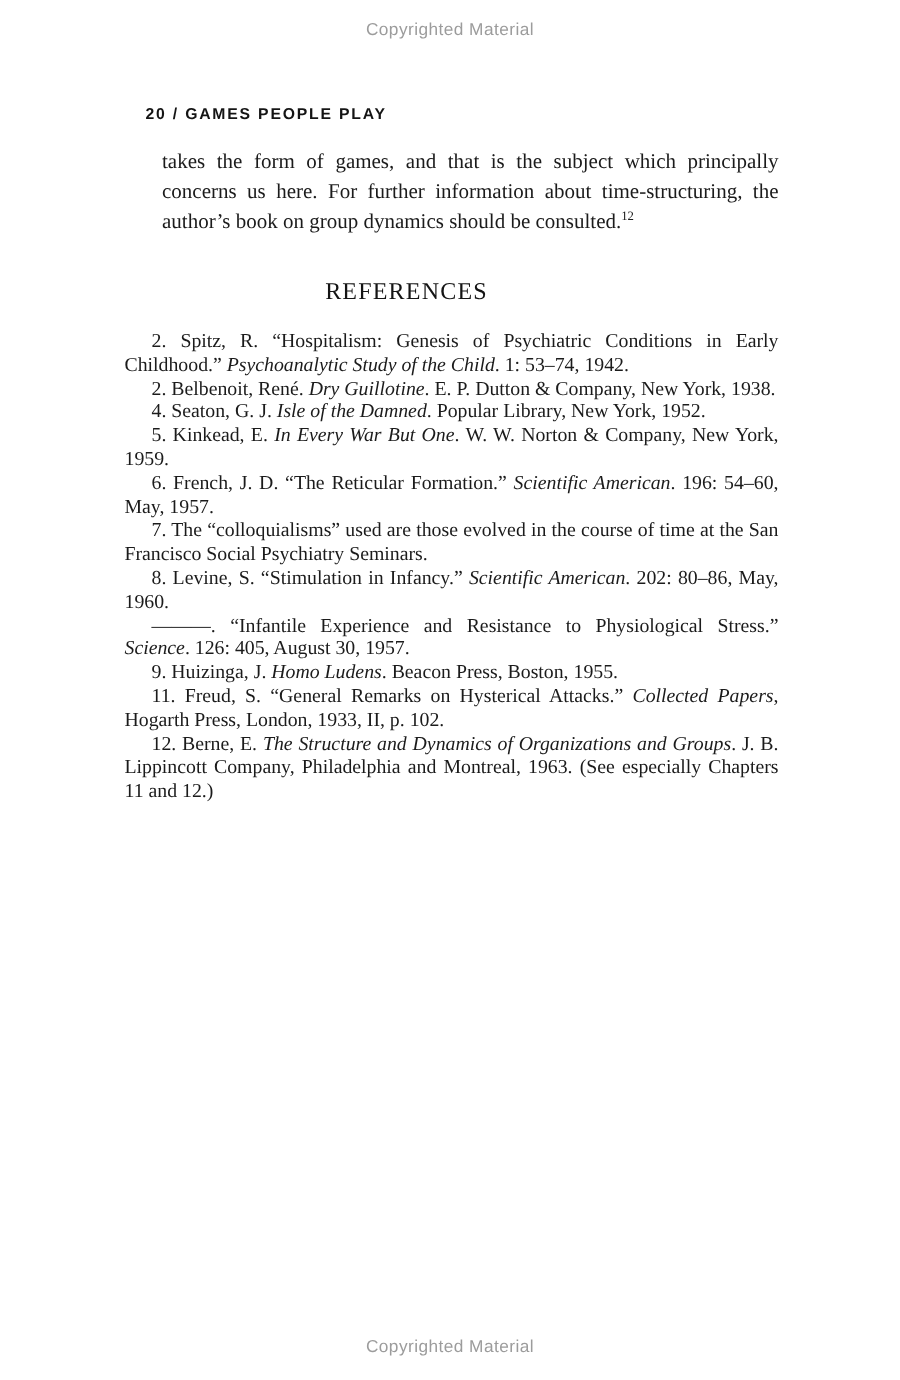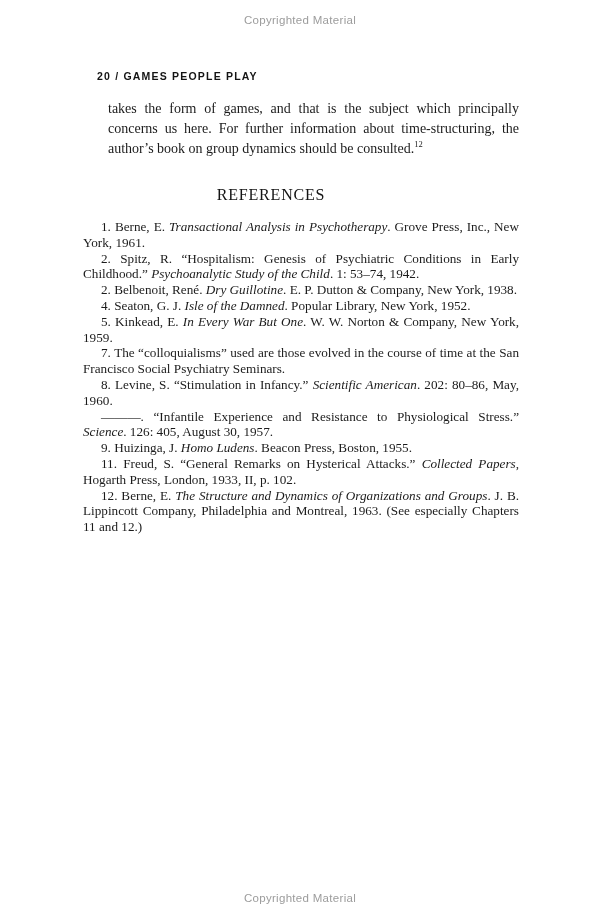--- a/index.html
+++ b/index.html
@@ -80,25 +80,25 @@
 
   <div class="content">
 
     <div class="running-header">20 / GAMES PEOPLE PLAY</div>
 
     <p class="intro"><span>takes the form of games, and that is the subject which principally concerns us here. For further information about time-structuring, the author’s book on group dynamics should be consulted.</span><sup class="fn">12</sup></p>
 
     <h2 class="references-heading">REFERENCES</h2>
 
     <div class="refs">
-        <p class="ref"><span>1. Berne, E. </span><span class="it">Transactional Analysis in Psychotherapy</span><span>. Grove Press, Inc., New York, 1961.</span></p>
         <p class="ref"><span>2. Spitz, R. “Hospitalism: Genesis of Psychiatric Conditions in Early Childhood.” </span><span class="it">Psychoanalytic Study of the Child</span><span>. 1: 53–74, 1942.</span></p>
         <p class="ref"><span>2. Belbenoit, René. </span><span class="it">Dry Guillotine</span><span>. E. P. Dutton &amp; Company, New York, 1938.</span></p>
         <p class="ref"><span>4. Seaton, G. J. </span><span class="it">Isle of the Damned</span><span>. Popular Library, New York, 1952.</span></p>
         <p class="ref"><span>5. Kinkead, E. </span><span class="it">In Every War But One</span><span>. W. W. Norton &amp; Company, New York, 1959.</span></p>
+        <p class="ref"><span>6. French, J. D. “The Reticular Formation.” </span><span class="it">Scientific American</span><span>. 196: 54–60, May, 1957.</span></p>
         <p class="ref"><span>7. The “colloquialisms” used are those evolved in the course of time at the San Francisco Social Psychiatry Seminars.</span></p>
         <p class="ref"><span>8. Levine, S. “Stimulation in Infancy.” </span><span class="it">Scientific American</span><span>. 202: 80–86, May, 1960.</span></p>
         <p class="ref"><span>———. “Infantile Experience and Resistance to Physiological Stress.” </span><span class="it">Science</span><span>. 126: 405, August 30, 1957.</span></p>
         <p class="ref"><span>9. Huizinga, J. </span><span class="it">Homo Ludens</span><span>. Beacon Press, Boston, 1955.</span></p>
         <p class="ref"><span>11. Freud, S. “General Remarks on Hysterical Attacks.” </span><span class="it">Collected Papers</span><span>, Hogarth Press, London, 1933, II, p. 102.</span></p>
         <p class="ref"><span>12. Berne, E. </span><span class="it">The Structure and Dynamics of Organizations and Groups</span><span>. J. B. Lippincott Company, Philadelphia and Montreal, 1963. (See especially Chapters 11 and 12.)</span></p>
       </div>
 
   </div>
 

